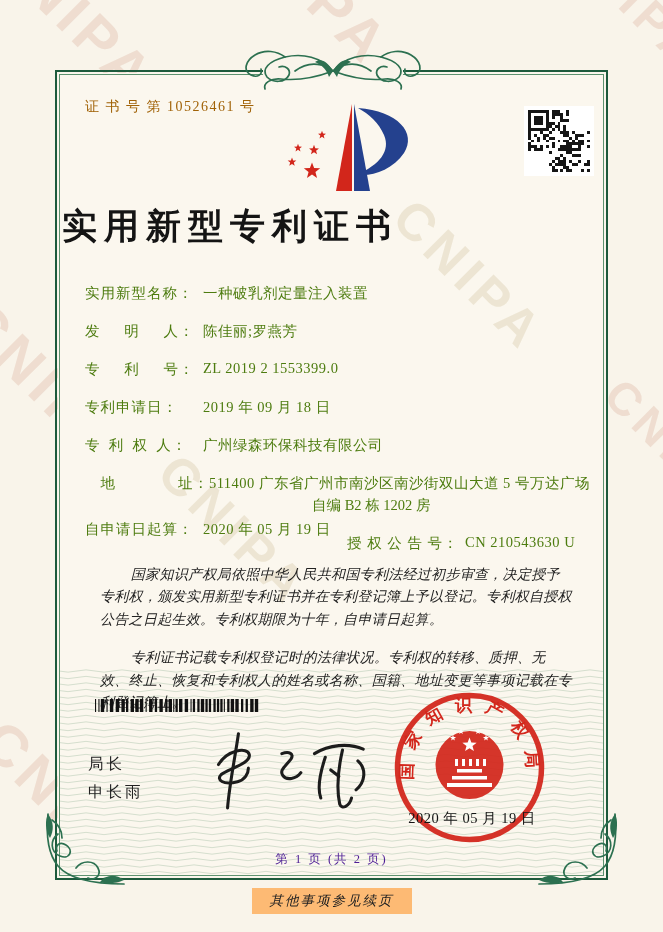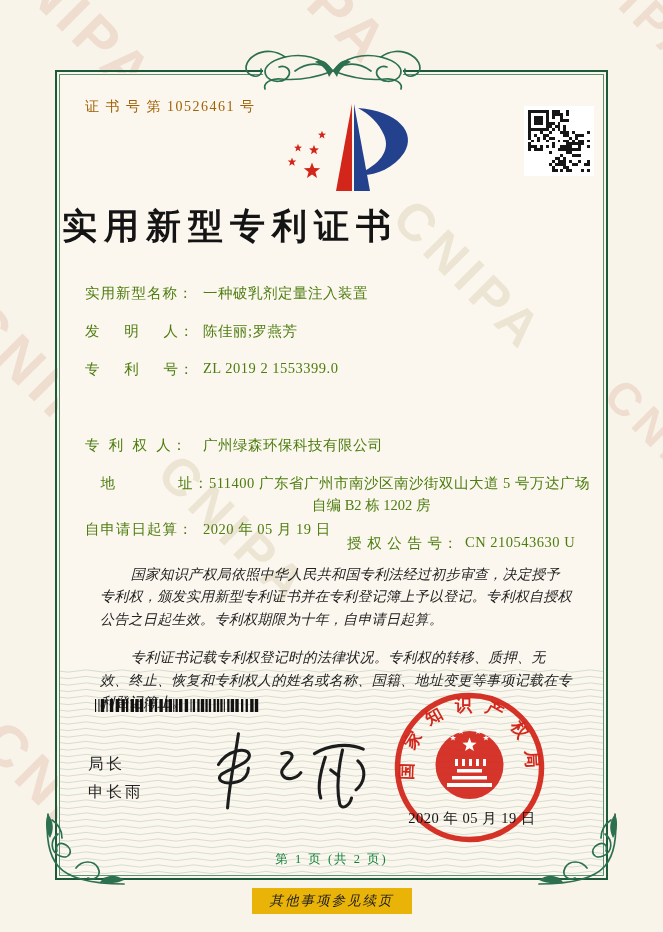--- a/index.html
+++ b/index.html
@@ -45,24 +45,24 @@
   .signer{position:absolute;left:88px;top:750px;z-index:6;
       font-family:"Liberation Sans","DejaVu Sans",sans-serif;font-size:15.5px;
       color:#222;letter-spacing:3px;line-height:28px;}
   #sig{position:absolute;left:195px;top:722px;z-index:6;}
 
   #seal{position:absolute;left:391px;top:689px;z-index:6;}
   .seal-date{position:absolute;left:396px;top:809px;width:152px;text-align:center;
       font-size:14.5px;color:#141414;letter-spacing:.5px;z-index:7;white-space:nowrap;}
 
   .page-info{position:absolute;left:55px;top:851px;width:553px;text-align:center;
-      font-size:12.5px;letter-spacing:2px;color:#15803d;z-index:6;}
+      font-size:12.5px;letter-spacing:2px;color:#4c1d95;z-index:6;}
 
   .footer-note{position:absolute;left:50%;transform:translateX(-50%);top:888px;
-      background:#eab308;padding:4px 18px;font-size:13.5px;color:#222;
+      background:#fdba74;padding:4px 18px;font-size:13.5px;color:#222;
       letter-spacing:2px;z-index:8;font-style:italic;}
 
   .orn{position:absolute;z-index:7;pointer-events:none;}
 </style>
 </head>
 <body>
 
 <div class="page">
 
   <span class="wm wm-outer" style="left:-30px;top:-20px;">CNIPA</span>
@@ -336,20 +336,23 @@
 
   <div class="frow" style="top:284px;">
     <span class="flabel">实用新型名称：</span><span class="fvalue">一种破乳剂定量注入装置</span>
   </div>
   <div class="frow" style="top:322px;">
     <span class="flabel">发　 明　 人：</span><span class="fvalue">陈佳丽;罗燕芳</span>
   </div>
   <div class="frow" style="top:360px;">
     <span class="flabel">专　 利　 号：</span><span class="fvalue">ZL 2019 2 1553399.0</span>
   </div>
+  <div class="frow" style="top:398px;">
+    <span class="flabel">专利申请日：</span><span class="fvalue">2019 年 09 月 18 日</span>
+  </div>
   <div class="frow" style="top:436px;">
     <span class="flabel">专 利 权 人：</span><span class="fvalue">广州绿森环保科技有限公司</span>
   </div>
   <div class="frow" style="top:474px;height:44px;text-align:right;">
     <span class="flabel">地　　　　址：</span><span class="fvalue">511400 广东省广州市南沙区南沙街双山大道 5 号万达广场</span>
     <span class="addr2">自编 B2 栋 1202 房</span>
   </div>
   <div class="frow" style="top:520px;">
     <span class="flabel">自申请日起算：</span><span class="fvalue">2020 年 05 月 19 日</span>
     <span class="pair2">

